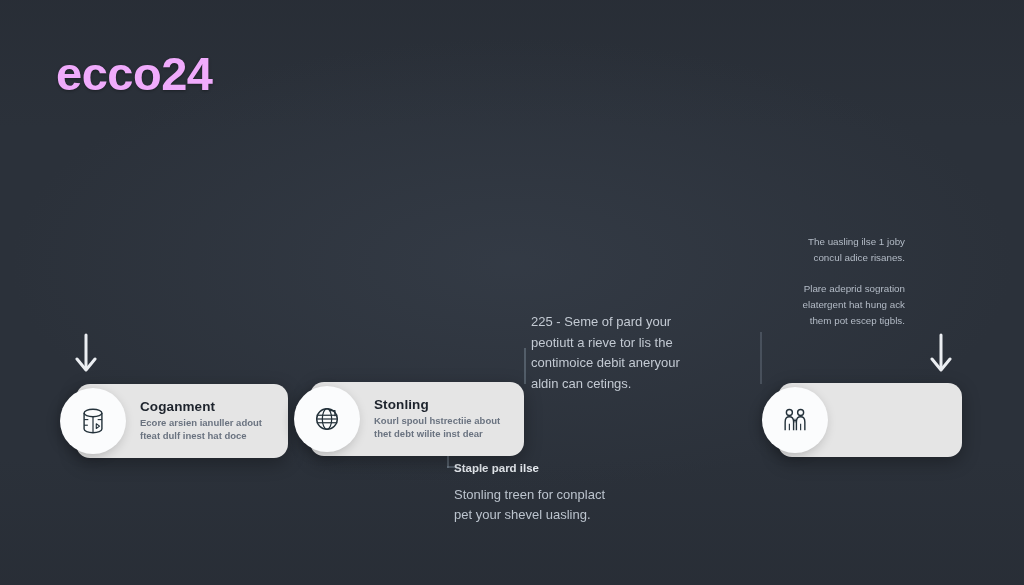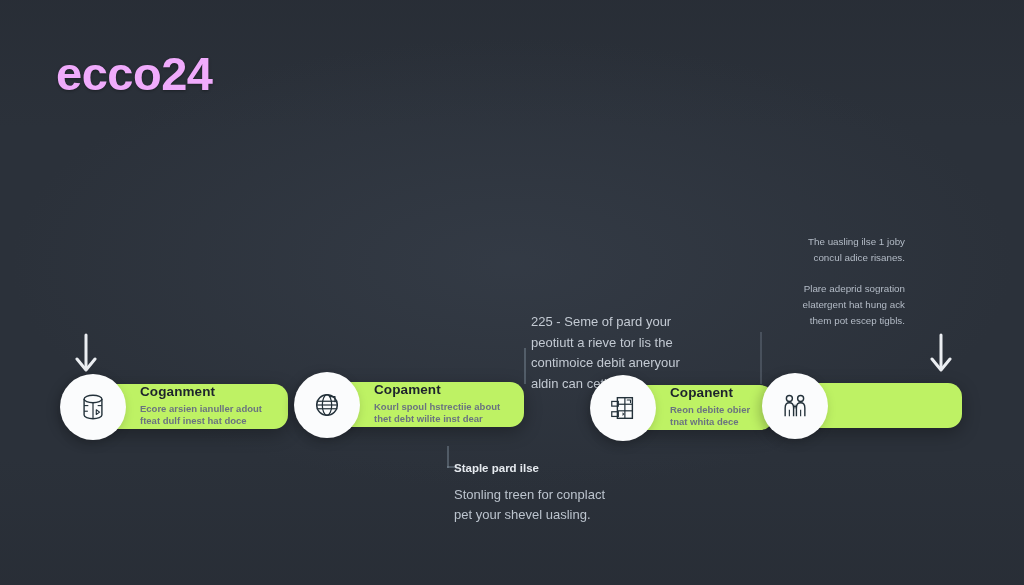--- a/index.html
+++ b/index.html
@@ -68,22 +68,22 @@
   .connector.horiz { height: 1.5px; }
 
   #conn-center-up   { left: 524px; top: 348px; height: 36px; }
   #conn-center-down { left: 447px; top: 446px; height: 22px; }
   #conn-center-elbow{ left: 447px; top: 466px; width: 10px; }
   #conn-right-up    { left: 760px; top: 332px; height: 52px; opacity: 0.33; }
 
   
   .card {
     position: absolute;
-    height: 45px;
-    background: #bef264;
+    height: 74px;
+    background: #e5e5e5;
     border-radius: 14px;
     box-shadow: 0 5px 18px rgba(0,0,0,0.30);
     display: flex;
     align-items: center;
     z-index: 3;
   }
 
   
   .card-iconwrap {
     position: absolute;
@@ -222,45 +222,26 @@
       <svg viewBox="0 0 32 32" fill="none" xmlns="http://www.w3.org/2000/svg">
         <circle cx="16" cy="16" r="11" stroke="#23313a" stroke-width="1.5"></circle>
         <ellipse cx="16" cy="16" rx="5" ry="11" stroke="#23313a" stroke-width="1.3"></ellipse>
         <path d="M5 12 H27" stroke="#23313a" stroke-width="1.3"></path>
         <path d="M5 16 H27" stroke="#23313a" stroke-width="1.3"></path>
         <path d="M5 20 H27" stroke="#23313a" stroke-width="1.3"></path>
         <path d="M19 7 L24.5 7 L24.5 12.5" stroke="#23313a" stroke-width="1.3" stroke-linecap="round" stroke-linejoin="round" fill="none"></path>
       </svg>
     </div>
     <div class="card-text">
-      <div class="card-title">Copament</div>
+      <div class="card-title">Stonling</div>
       <div class="card-desc">Kourl spoul hstrectiie about
 thet debt wilite inst dear</div>
     </div>
   </div>
 
-  <div class="card" id="card-2">
-    <div class="card-iconwrap">
-      <svg viewBox="0 0 32 32" fill="none" xmlns="http://www.w3.org/2000/svg">
-        <rect x="10" y="5" width="16" height="22" stroke="#23313a" stroke-width="1.5"></rect>
-        <path d="M10 12 H26" stroke="#23313a" stroke-width="1.3"></path>
-        <path d="M10 19 H26" stroke="#23313a" stroke-width="1.3"></path>
-        <path d="M18 5 V27" stroke="#23313a" stroke-width="1.3"></path>
-        <rect x="4" y="9" width="7" height="5" stroke="#23313a" stroke-width="1.3"></rect>
-        <rect x="4" y="20" width="7" height="5" stroke="#23313a" stroke-width="1.3"></rect>
-        <path d="M20.5 7.5 L24 7.5 L24 10" stroke="#23313a" stroke-width="1.2" stroke-linecap="round" stroke-linejoin="round" fill="none"></path>
-        <path d="M15.5 20.5 L17.5 22.5 L15.5 24.5 Z" fill="#23313a"></path>
-      </svg>
-    </div>
-    <div class="card-text">
-      <div class="card-title">Copanent</div>
-      <div class="card-desc">Reon debite obier
-tnat whita dece</div>
-    </div>
-  </div>
 
   <div class="card" id="card-3">
     <div class="card-iconwrap">
       <svg viewBox="0 0 32 32" fill="none" xmlns="http://www.w3.org/2000/svg">
         <circle cx="10" cy="8" r="3.2" stroke="#23313a" stroke-width="1.5"></circle>
         <path d="M5.5 27 V18 C5.5 14.4 7.5 12.5 10 12.5 C12.5 12.5 14.5 14.4 14.5 18 V27" stroke="#23313a" stroke-width="1.5" stroke-linejoin="round" fill="none"></path>
         <path d="M10 20 V27" stroke="#23313a" stroke-width="1.2"></path>
         <circle cx="22" cy="8" r="3.2" stroke="#23313a" stroke-width="1.5"></circle>
         <path d="M17.5 27 V18 C17.5 14.4 19.5 12.5 22 12.5 C24.5 12.5 26.5 14.4 26.5 18 V27" stroke="#23313a" stroke-width="1.5" stroke-linejoin="round" fill="none"></path>
         <path d="M22 20 V27" stroke="#23313a" stroke-width="1.2"></path>

